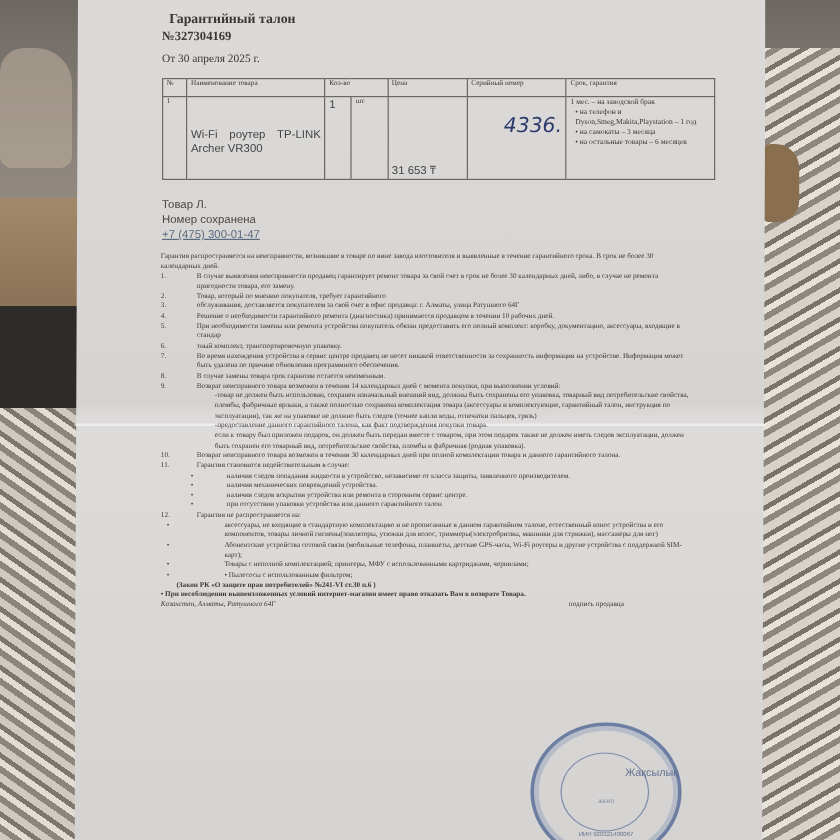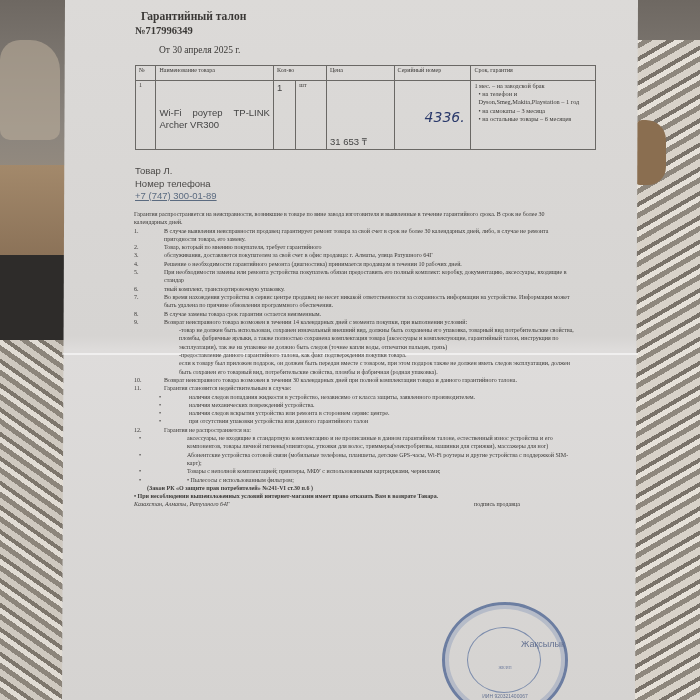--- a/index.html
+++ b/index.html
@@ -12,27 +12,27 @@
     background:repeating-linear-gradient(35deg,#cfc9c0 0 6px,#8c857b 6px 11px,#e1dcd4 11px 16px,#7d766c 16px 20px);}
   .bg-rug-r{position:absolute;left:630px;top:40px;width:70px;height:660px;
     background:repeating-linear-gradient(-30deg,#d8d2c9 0 7px,#8e877d 7px 12px,#e6e1d9 12px 17px,#7a736a 17px 21px);}
   .bg-toy{position:absolute;left:636px;top:120px;width:30px;height:65px;background:#8a6e50;border-radius:6px 20px 18px 4px;}
   .paper{position:absolute;left:62px;top:0;width:576px;height:700px;background:linear-gradient(180deg,#dcdad8 0%,#d6d4d2 48%,#dedcdb 50%,#d5d3d1 100%);
     clip-path:polygon(3px 0,576px 0,573px 700px,0 700px);}
   .fold{position:absolute;left:62px;top:353px;width:576px;height:2px;background:rgba(255,255,255,.55);}
   .doc{position:absolute;left:0;top:0;width:596px;height:700px;color:#3a3836;}
   .title{position:absolute;left:141px;top:10px;font-size:11.5px;font-weight:bold;}
   .num{position:absolute;left:135px;top:25px;font-size:10.5px;font-weight:bold;}
-  .date{position:absolute;left:135px;top:45px;font-size:9.5px;margin-left:24px;}
+  .date{position:absolute;left:135px;top:45px;font-size:9.5px;}
   table{position:absolute;left:135px;top:65px;border-collapse:collapse;font-size:6px;}
   td,th{border:1px solid #6a6865;vertical-align:top;padding:1px 3px;font-weight:normal;text-align:left;}
   .sans{font-family:"Liberation Sans",sans-serif;color:#444;}
   .prod{font-size:9.5px;line-height:12px;padding-top:26px;text-align:justify;}
   .price{font-size:9.5px;padding-top:54px;}
-  .serial{font-family:"DejaVu Sans",sans-serif;font-size:14px;color:#2b3a6b;padding-top:28px;padding-left:30px;font-style:italic;}
+  .serial{font-family:"DejaVu Sans",sans-serif;font-size:17px;color:#2b3a6b;padding-top:14px;padding-left:30px;font-style:italic;}
   .qty{font-size:9.5px;}
   .term{font-size:6.3px;line-height:8.2px;}
   .contact{position:absolute;left:135px;top:165px;font-family:"Liberation Sans",sans-serif;font-size:9.5px;line-height:12.5px;color:#4a4846;}
   .phone{color:#5b6b80;text-decoration:underline;}
   .body{position:absolute;left:134px;top:210px;width:440px;font-size:6px;line-height:8.3px;color:#3b3937;}
   .row{position:relative;padding-left:30px;}
   .row .n{position:absolute;left:0;}
   .row.plain{padding-left:0;}
   .ind{padding-left:45px;}
   .bul{position:relative;padding-left:55px;}
@@ -58,21 +58,21 @@
 <div class="bg-dark"></div>
 <div class="bg-rug"></div>
 <div class="bg-rug-r"></div>
 <div class="bg-toy"></div>
 
 <div class="paper"></div>
 <div class="fold"></div>
 
 <div class="doc">
   <div class="title">Гарантийный талон</div>
-  <div class="num">№717996349</div>
+  <div class="num">№327304169</div>
   <div class="date">От 30 апреля 2025 г.</div>
 
   <table>
     <tbody>
         <tr>
       <th style="width:14px;height:12px">№</th>
       <th style="width:116px">Наименование товара</th>
       <th colspan="2" style="width:48px">Кол-во</th>
       <th style="width:64px">Цена</th>
       <th style="width:70px">Серийный номер</th>
@@ -90,22 +90,22 @@
         <div style="padding-left:4px">• на телефон и Dyson,Smeg,Makita,Playstation – 1 год</div>
         <div style="padding-left:4px">• на самокаты – 3 месяца</div>
         <div style="padding-left:4px">• на остальные товары – 6 месяцев</div>
       </td>
     </tr>
   </tbody>
     </table>
 
   <div class="contact">
     <div>Товар Л.</div>
-    <div>Номер телефона</div>
-    <div class="phone">+7 (747) 300-01-89</div>
+    <div>Номер сохранена</div>
+    <div class="phone">+7 (475) 300-01-47</div>
   </div>
 
   <div class="body">
     <div class="row plain">Гарантия распространяется на неисправности, возникшие в товаре по вине завода изготовителя и выявленные в течение гарантийного срока. В срок не более 30 календарных дней.</div>
     <div class="row"><span class="n">1.</span><span>В случае выявления неисправности продавец гарантирует ремонт товара за свой счет в срок не более 30 календарных дней, либо, в случае не ремонта пригодности товара, его замену.</span></div>
     <div class="row"><span class="n">2.</span><span>Товар, который по мнению покупателя, требует гарантийного</span></div>
     <div class="row"><span class="n">3.</span><span>обслуживания, доставляется покупателем за свой счет в офис продавца: г. Алматы, улица Ратушного 64Г</span></div>
     <div class="row"><span class="n">4.</span><span>Решение о необходимости гарантийного ремонта (диагностика) принимается продавцом в течении 10 рабочих дней.</span></div>
     <div class="row"><span class="n">5.</span><span>При необходимости замены или ремонта устройства покупатель обязан предоставить его полный комплект: коробку, документацию, аксессуары, входящие в стандар</span></div>
     <div class="row"><span class="n">6.</span><span>тный комплект, транспортировочную упаковку.</span></div>

